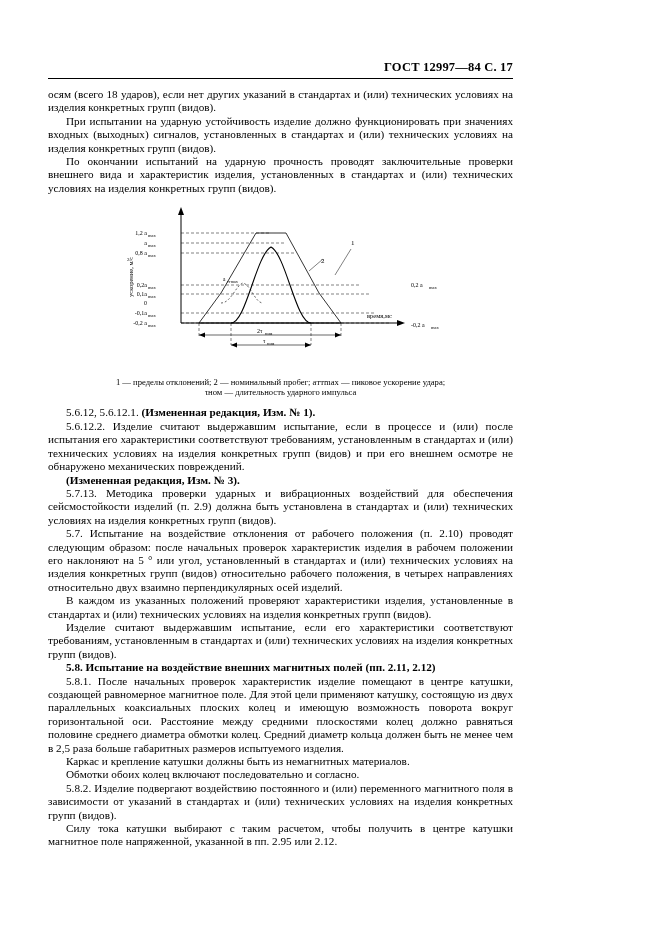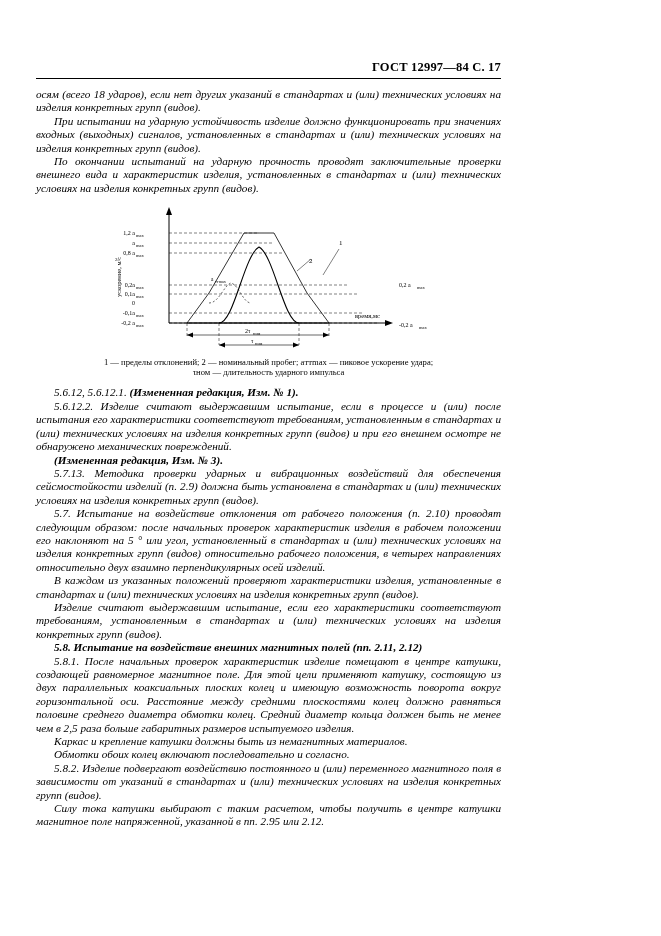--- a/index.html
+++ b/index.html
@@ -10,21 +10,21 @@
   body {
     width: 661px;
     height: 936px;
     font-family: "Liberation Serif", serif;
     color: #000000;
     position: relative;
     overflow: hidden;
   }
   .page {
     position: absolute;
-    left: 0; top: 0;
+    left: 12px; top: 0;
     width: 537px;
     height: 936px;
     box-sizing: border-box;
     padding: 0 34px 0 36px;
   }
   .header {
     position: absolute;
     right: 36px;
     top: 60px;
     font-size: 12.5px;
@@ -44,34 +44,33 @@
     right: 36px;
     top: 88px;
     font-size: 11.2px;
     line-height: 13.4px;
     text-align: justify;
   }
   p {
     margin: 0;
     text-indent: 18px;
     text-align: justify;
-    font-style: italic;
   }
   p.noind { text-indent: 0; }
   .bold { font-weight: bold; }
   .fig-wrap {
     margin: 10px 0 4px 0;
     text-align: center;
   }
   .fig-caption {
     font-size: 8.6px;
     line-height: 10.4px;
     text-align: center;
     text-indent: 0;
-    margin-top: 0;
+    margin-top: 20px;
   }
   .gap-small { height: 5px; }
   svg text {
     font-family: "Liberation Serif", serif;
   }
 </style>
 </head>
 <body>
 
 <div class="page">

